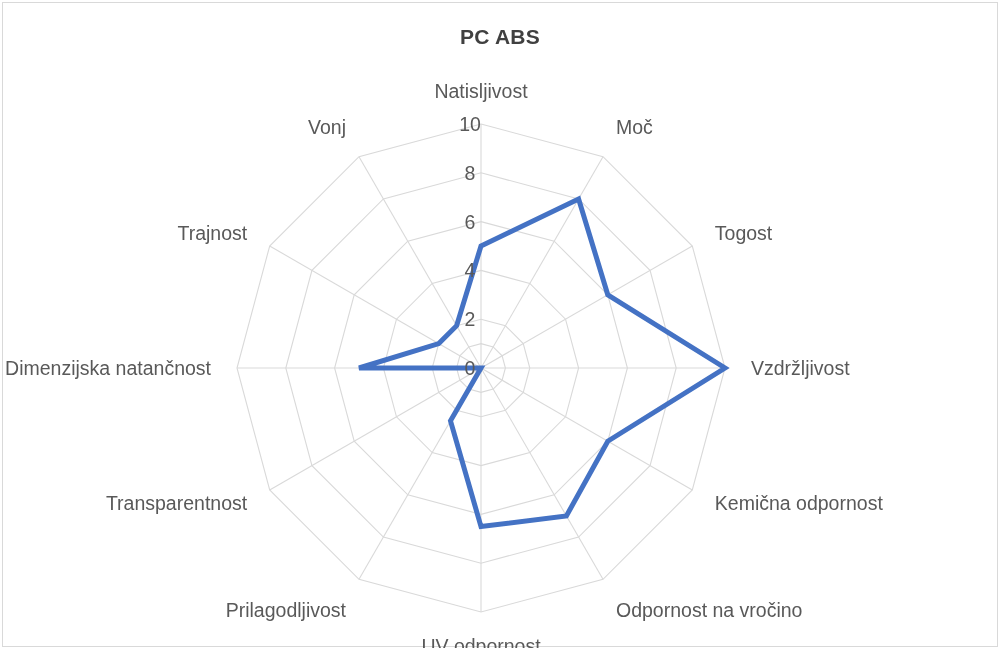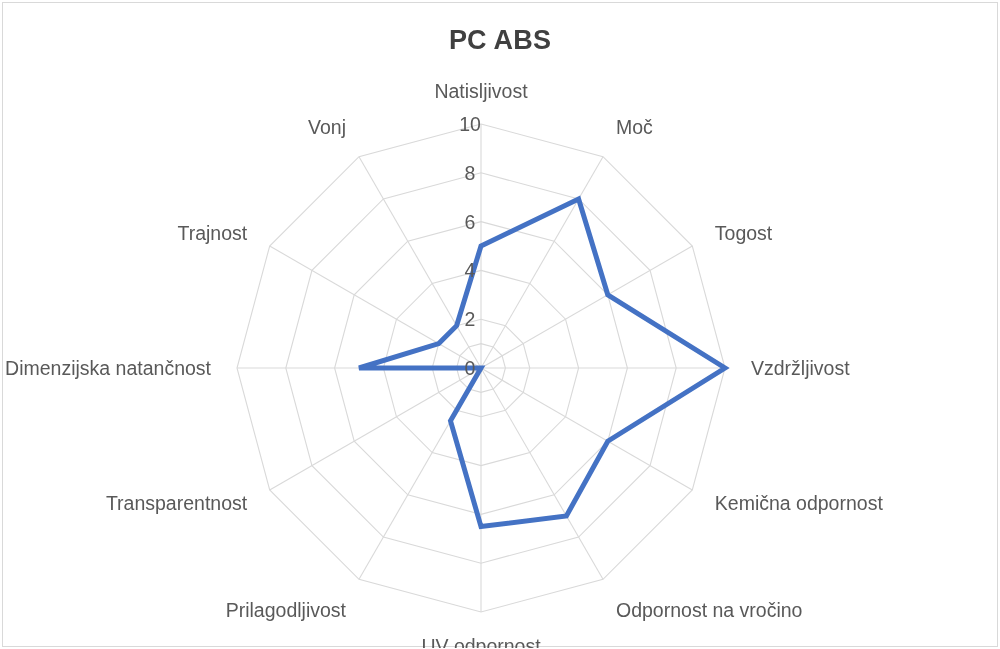--- a/index.html
+++ b/index.html
@@ -14,21 +14,21 @@
     width:996px;height:645px;
     margin:2px;
     border:1px solid #d9d9d9;
     box-sizing:border-box;
     background:#ffffff;
   }
   #chart-title{
     position:absolute;
     top:22px;left:0;width:100%;
     text-align:center;
-    font-size:27px;
+    font-size:21px;
     font-weight:bold;
     color:#404040;
     letter-spacing:0.2px;
   }
   #radar-svg{
     position:absolute;
     top:0;left:0;
     width:996px;height:645px;
   }
   .grid-ring{

